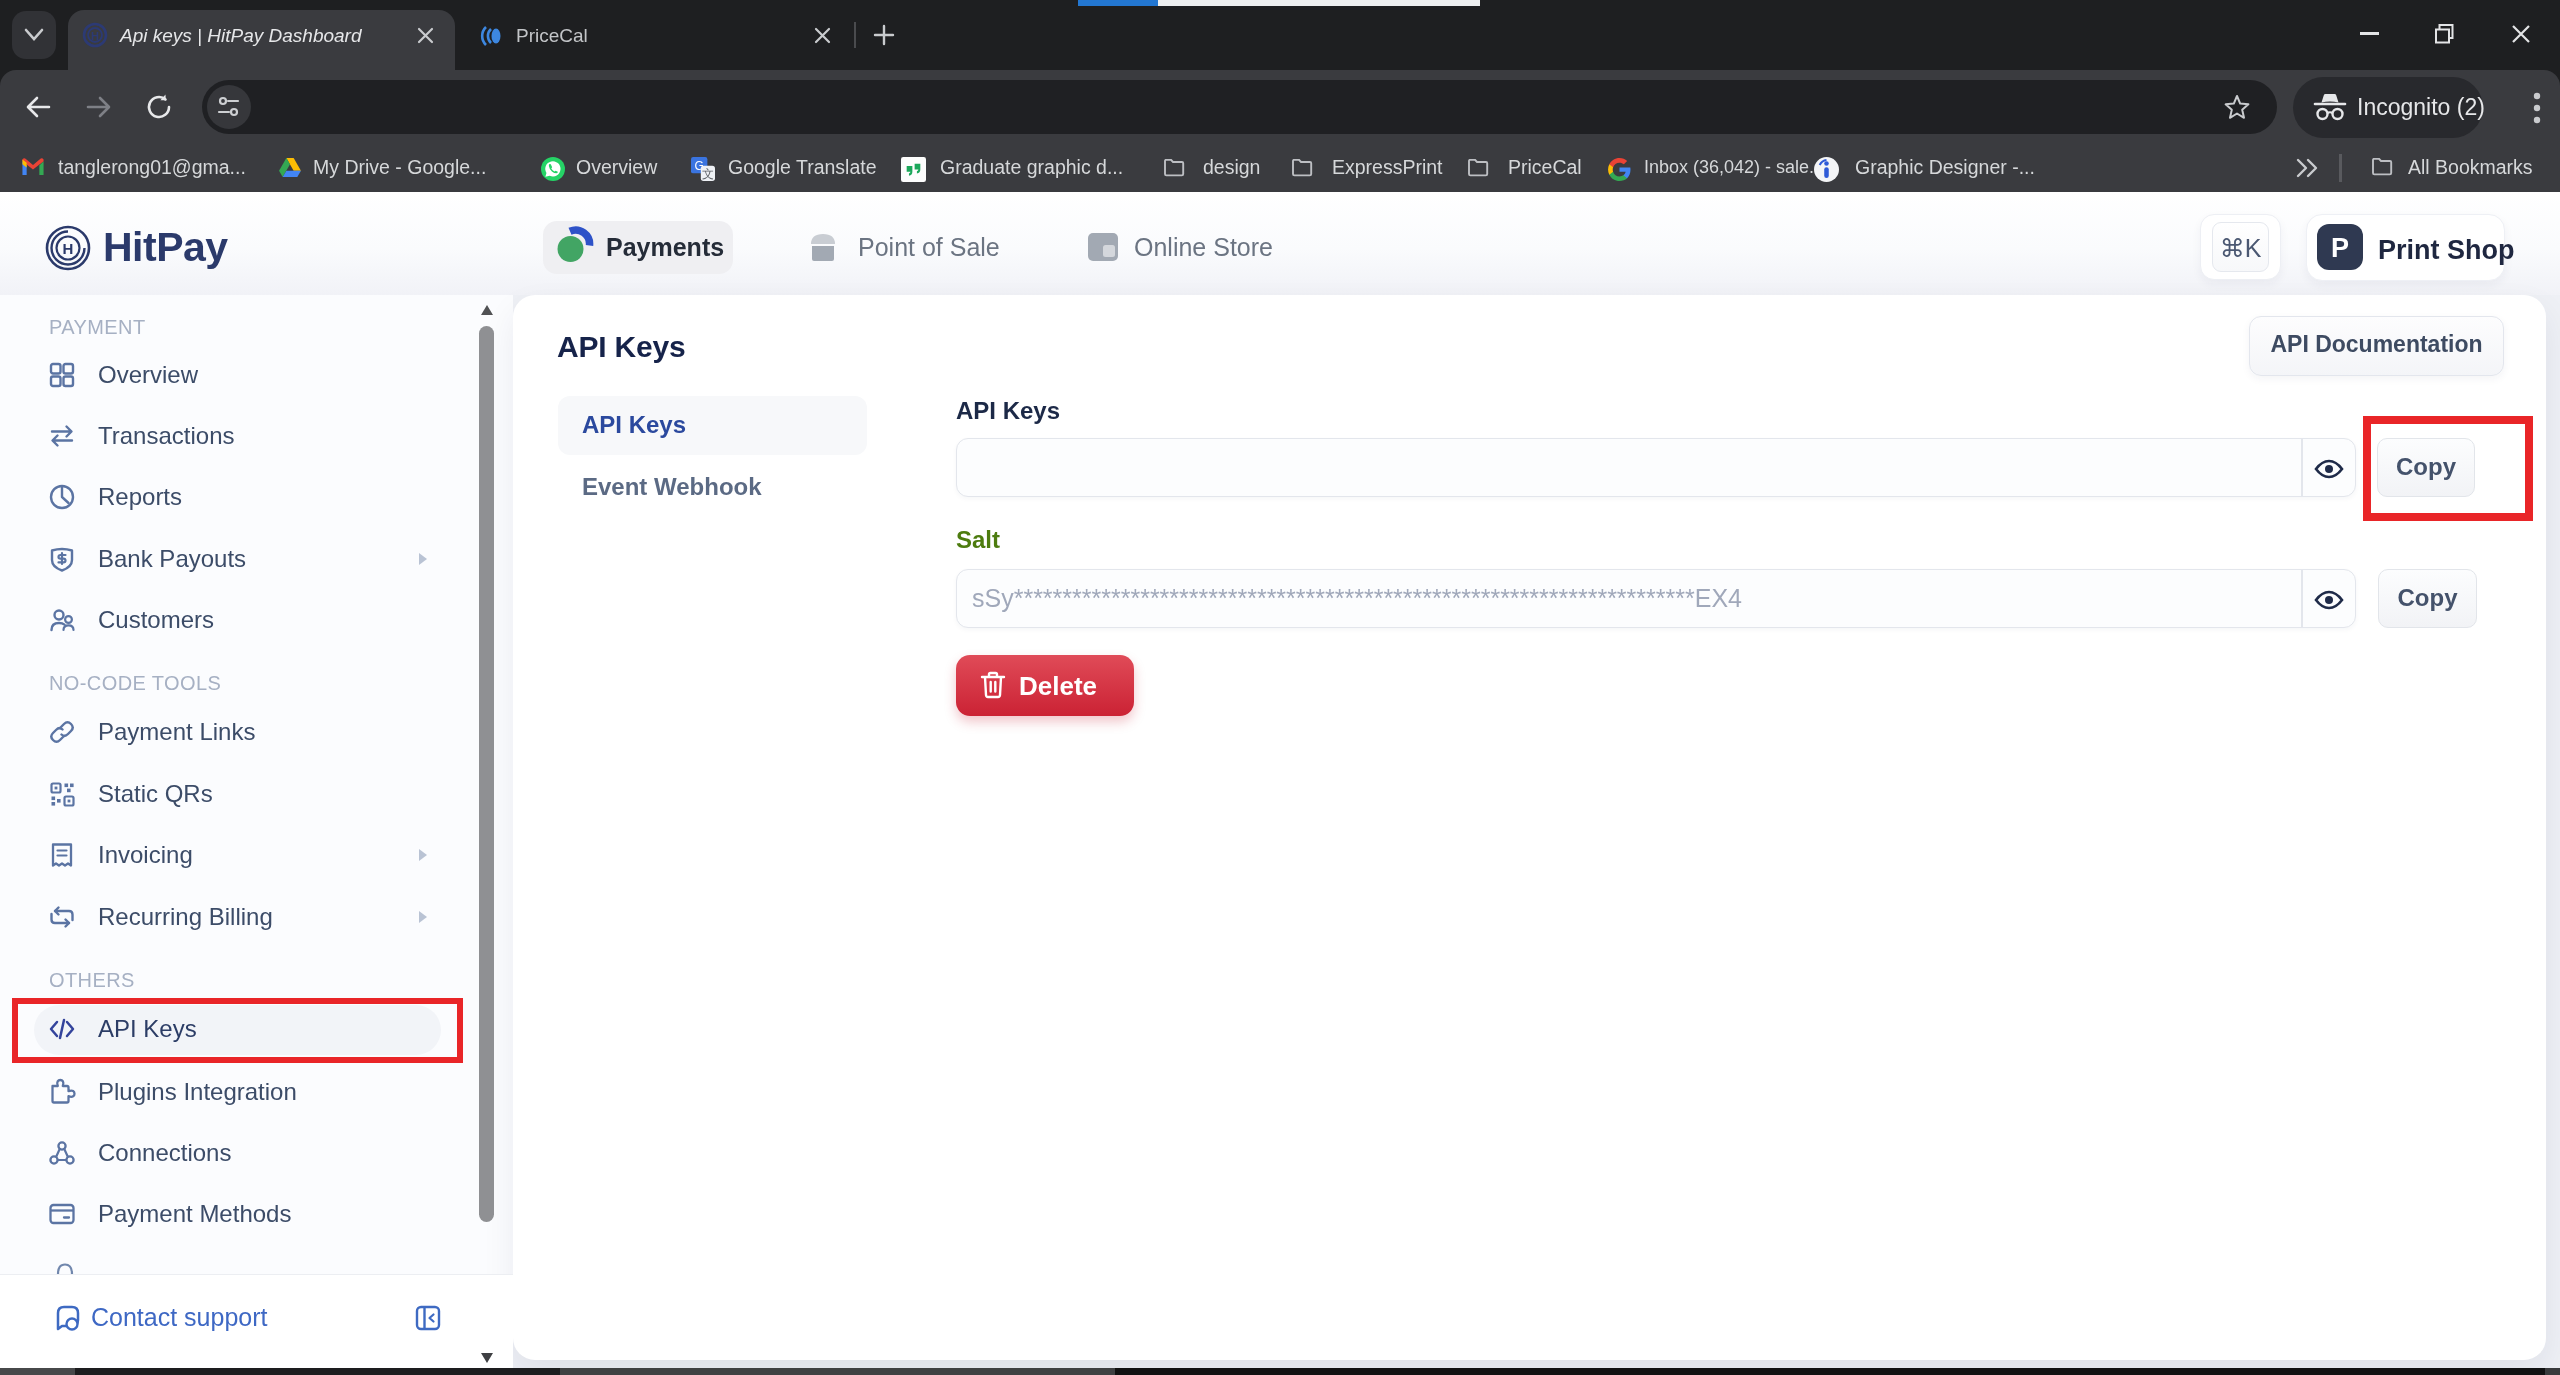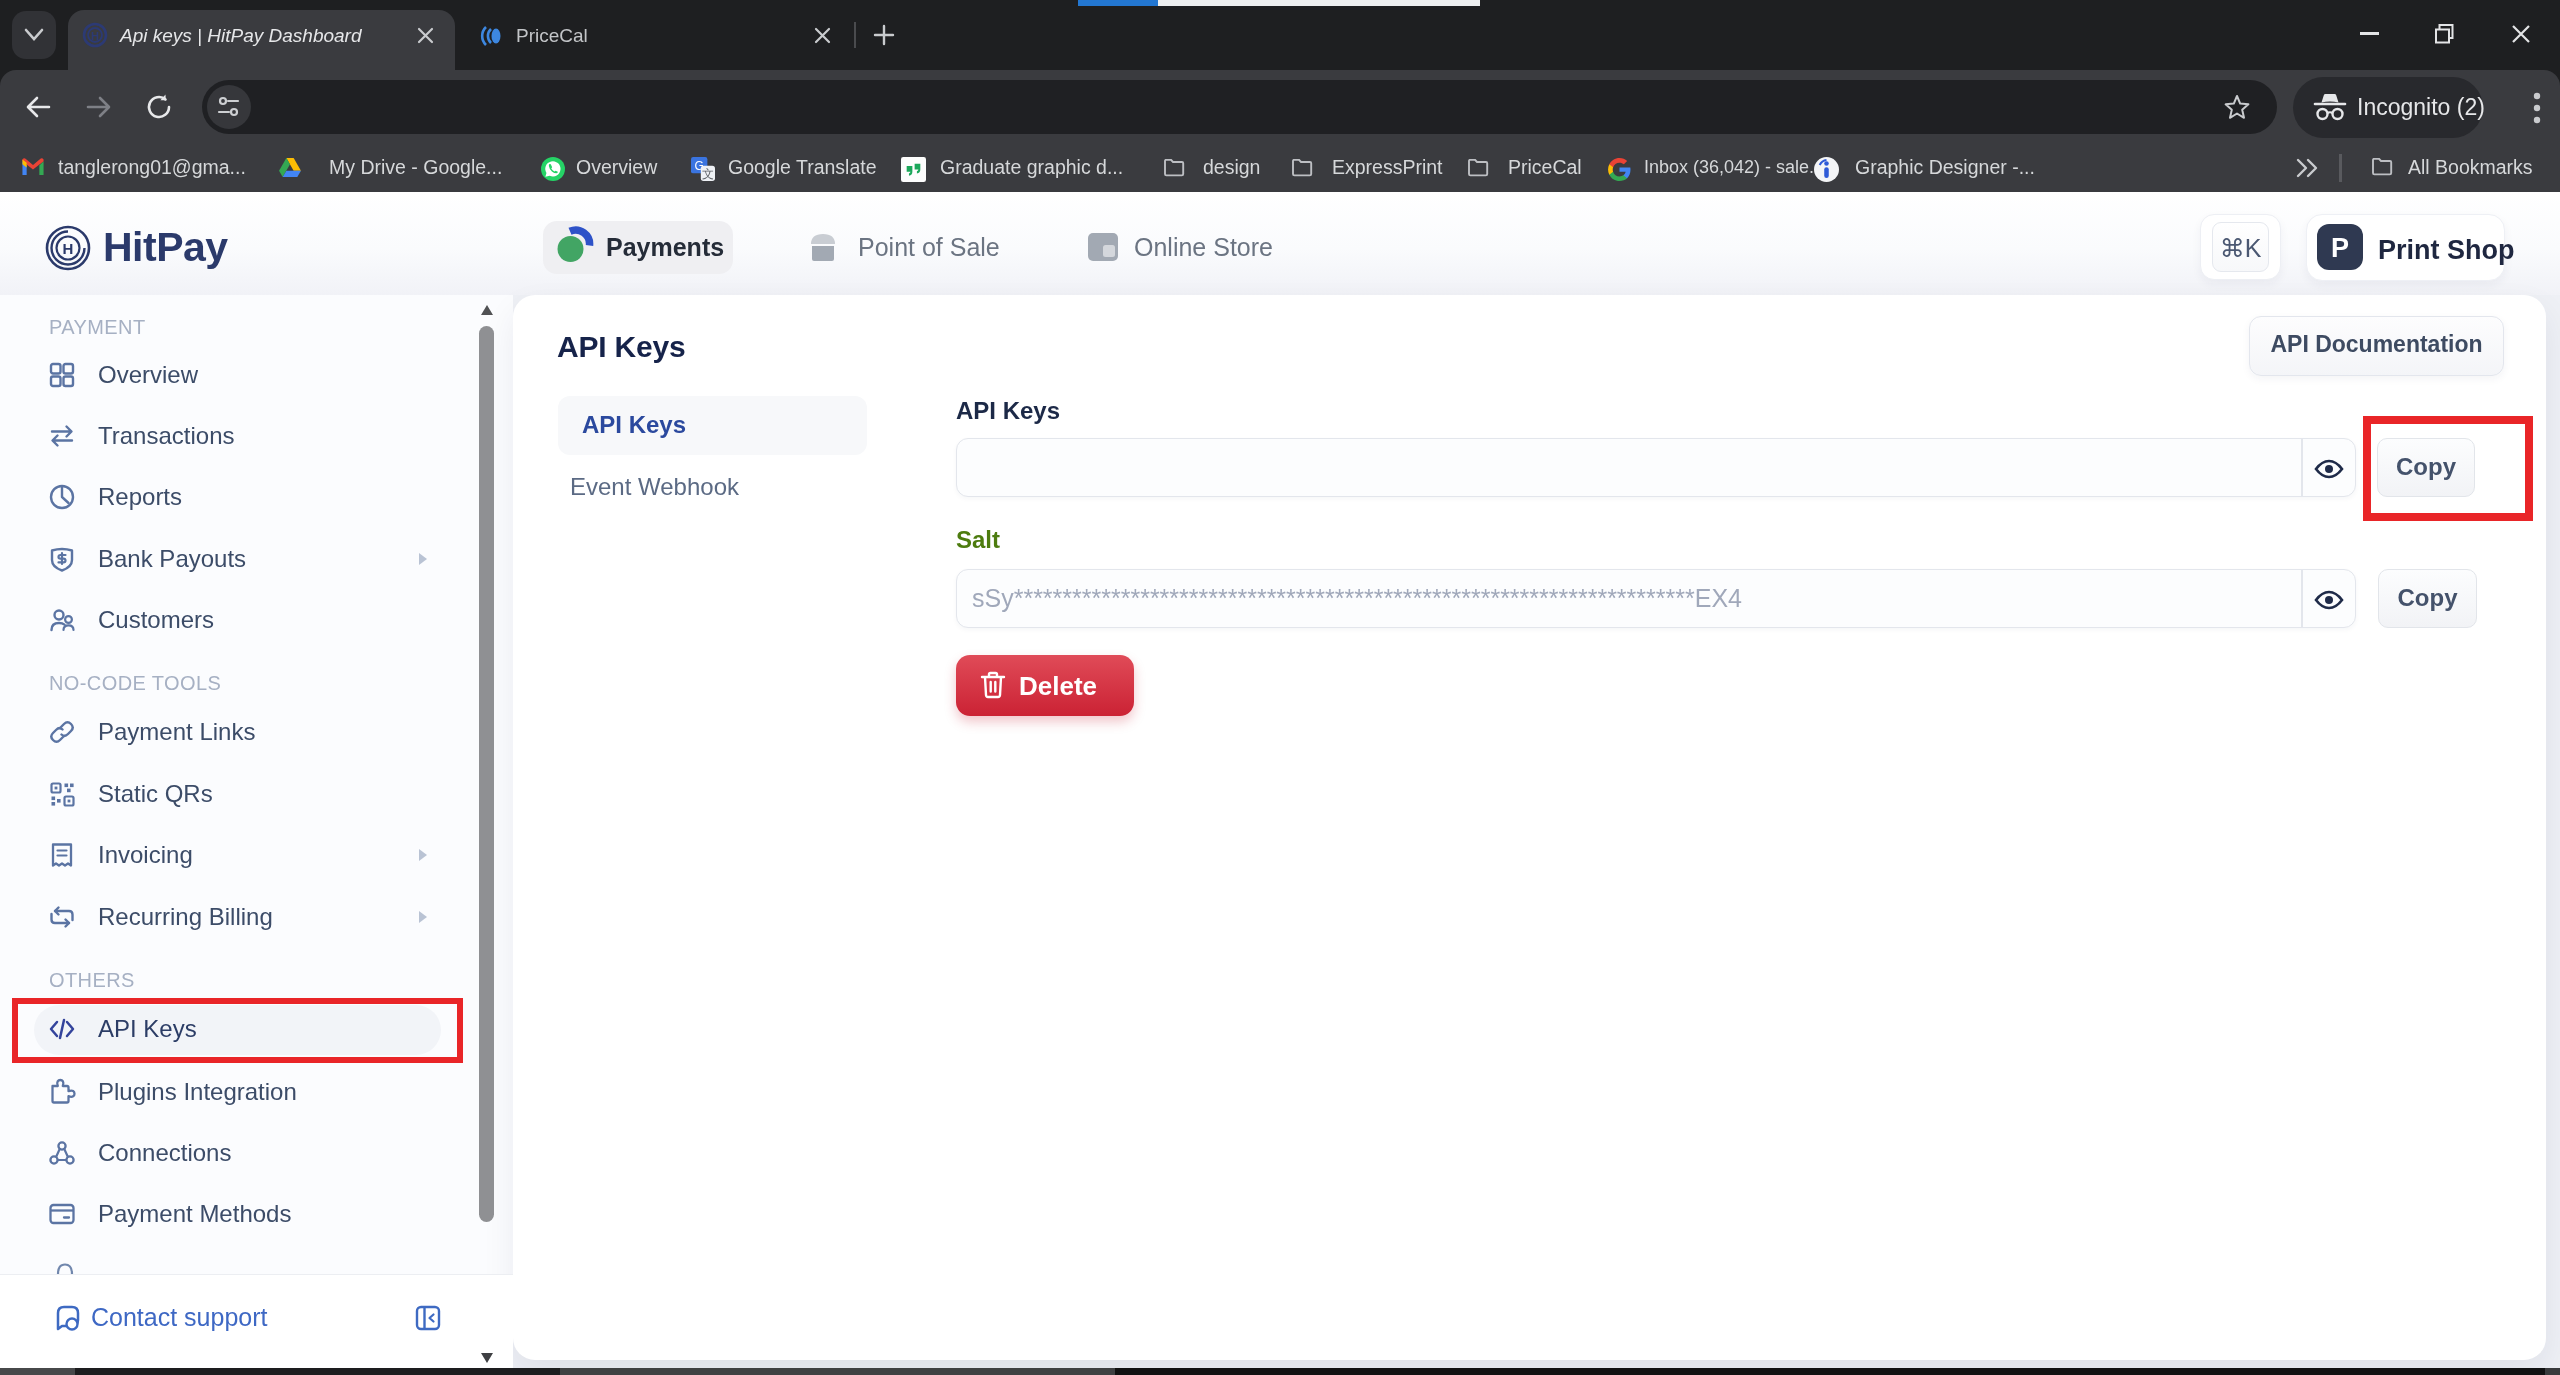--- a/index.html
+++ b/index.html
@@ -107,21 +107,21 @@
     <path d="M1 3 L11 11 L21 3 L21 1.4 Q19.5 -0.6 17.5 1.2 L11 6.6 L4.5 1.2 Q2.5 -0.6 1 1.4 Z" fill="#ea4335"></path>
     <path d="M1 1.4 L1 6 L5 9 L5 4.4 Z" fill="#fbbc04"></path>
   </svg>
   <div class="abs bkt" style="left:58px;">tanglerong01@gma...</div>
 
   <svg class="abs" style="left:278px;top:157px;" width="24" height="21" viewBox="0 0 23 20">
     <path d="M8 1 L15 1 L22 13 L15 13 Z" fill="#fbbc04"></path>
     <path d="M8 1 L1 13 L4.5 19 L11.5 7 Z" fill="#34a853"></path>
     <path d="M4.5 19 L8 13 L22 13 L18.5 19 Z" fill="#4285f4"></path>
   </svg>
-  <div class="abs bkt" style="left:313px;margin-left:16px;">My Drive - Google...</div>
+  <div class="abs bkt" style="left:313px;">My Drive - Google...</div>
 
   <svg class="abs" style="left:541px;top:157px;" width="24" height="24" viewBox="0 0 22 22">
     <circle cx="11" cy="11" r="11" fill="#25d366"></circle>
     <path d="M4 18 L5 14.6 A 7 7 0 1 1 8 17.2 Z" fill="#fff"></path>
     <path d="M8 6.5 Q7 6.5 7.2 8.2 Q7.6 11 10 13.2 Q12 15 14.3 15 Q15.6 14.8 15.4 13.6 L13.4 12.6 L12.4 13.4 Q10.5 12.6 9.4 10.6 L10.2 9.4 L9.2 7 Q9 6.4 8 6.5" fill="#25d366"></path>
   </svg>
   <div class="abs bkt" style="left:576px;">Overview</div>
 
   <svg class="abs" style="left:691px;top:157px;" width="24" height="24" viewBox="0 0 22 22">
     <rect x="0" y="0" width="15" height="15" rx="2" fill="#3a74e0"></rect>
@@ -355,21 +355,21 @@
       <path d="M8 13 L14 3 L2 3 Z" fill="#3f4043"></path>
     </svg>
 
   <div class="abs" style="left:557px;top:330px;font-size:30px;font-weight:700;color:#16234a;letter-spacing:-0.2px;">API Keys</div>
 
   <div class="abs" style="left:2249px;top:316px;width:255px;height:60px;border-radius:12px;background:linear-gradient(180deg,#fdfdfe,#f4f5f8);border:1.5px solid #e3e6ed;box-shadow:0 3px 8px rgba(30,40,80,0.05);"></div>
   <div class="abs" style="left:2249px;top:331px;width:255px;text-align:center;font-size:23px;font-weight:600;color:#3e4b62;">API Documentation</div>
 
   <div class="abs" style="left:558px;top:396px;width:309px;height:59px;border-radius:12px;background:#f7f8fa;"></div>
   <div class="abs" style="left:582px;top:411px;font-size:24px;font-weight:600;color:#2b499e;">API Keys</div>
-  <div class="abs" style="left:570px;top:473px;font-size:24px;font-weight:400;color:#5b6a84;">Event Webhook</div>
+  <div class="abs" style="left:582px;top:473px;font-size:24px;font-weight:700;color:#5b6a84;">Event Webhook</div>
 
   <div class="abs" style="left:956px;top:397px;font-size:24px;font-weight:600;color:#1c2947;">API Keys</div>
   <div class="abs" style="left:956px;top:438px;width:1400px;height:59px;border-radius:12px;background:#fcfdfe;border:1.5px solid #e3e6ec;box-shadow:0 2px 5px rgba(30,40,80,0.04);"></div>
   <div class="abs" style="left:2301px;top:439px;width:1.5px;height:57px;background:#e3e6ec;"></div>
   <svg class="abs" style="left:2314px;top:458px;" width="30" height="22" viewBox="0 0 30 22">
     <path d="M2 11 Q8 3 15 3 Q22 3 28 11 Q22 19 15 19 Q8 19 2 11 Z" fill="none" stroke="#1f2b49" stroke-width="2.6"></path>
     <circle cx="15" cy="11" r="4" fill="#1f2b49"></circle>
   </svg>
   <div class="abs" style="left:2377px;top:438px;width:98px;height:59px;border-radius:10px;background:linear-gradient(180deg,#fcfdfe,#f2f3f6);border:1.5px solid #e2e5ea;"></div>
   <div class="abs" style="left:2377px;top:453px;width:98px;text-align:center;font-size:24px;font-weight:600;color:#44526b;">Copy</div>

